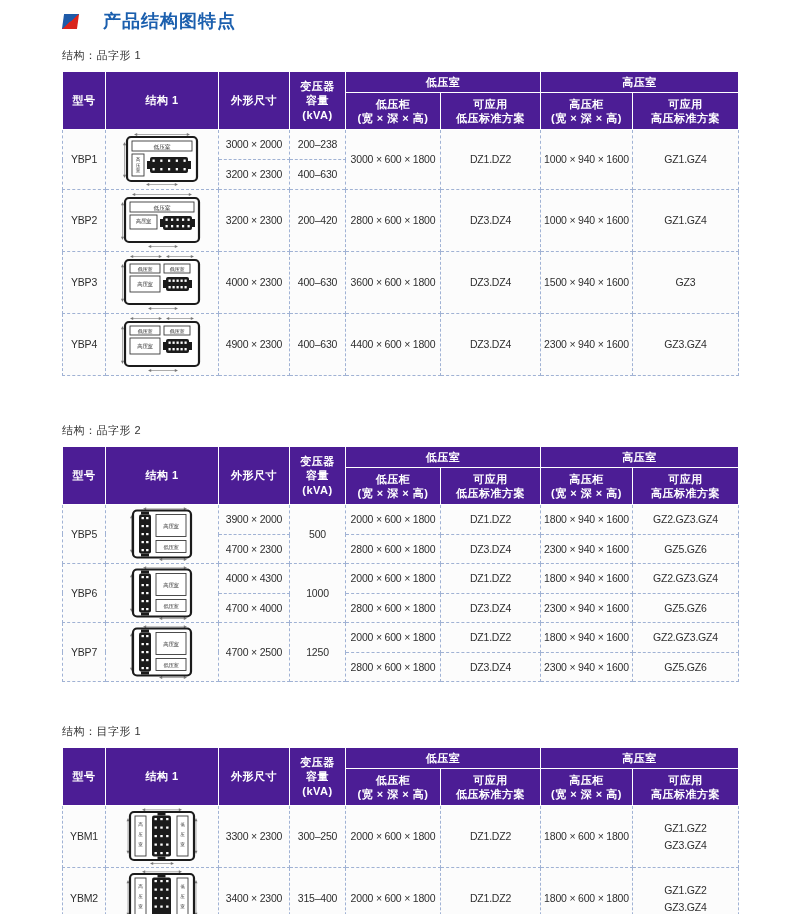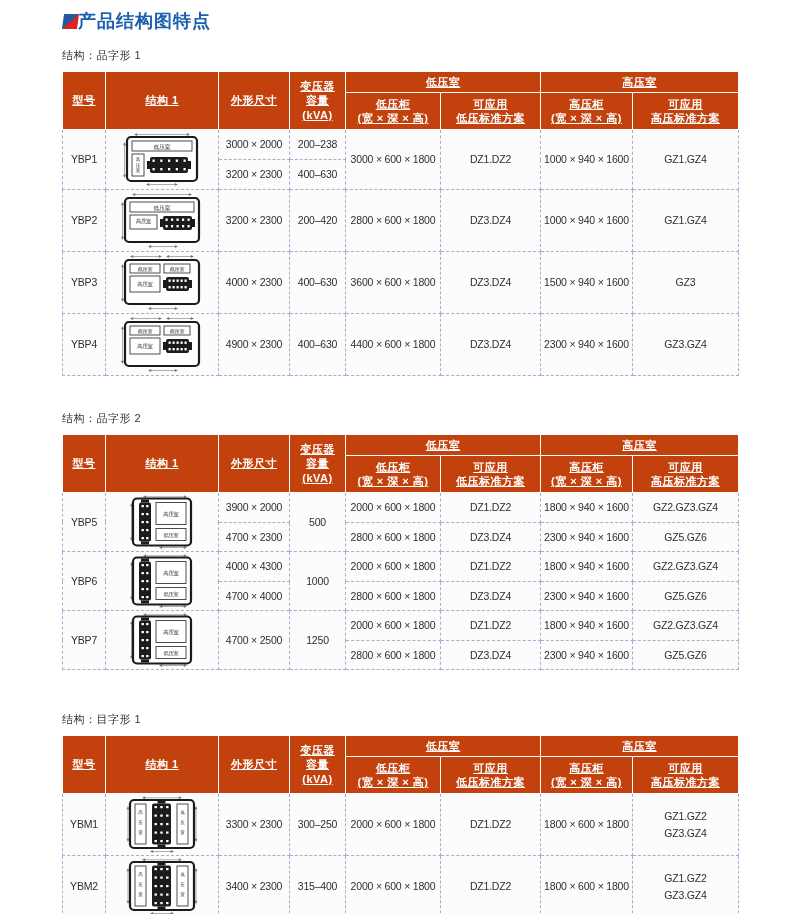--- a/index.html
+++ b/index.html
@@ -3,37 +3,36 @@
 <meta charset="utf-8">
 <style>
   *{box-sizing:border-box;margin:0;padding:0}
   html,body{background:#fff}
   body{
     width:800px;height:914px;overflow:hidden;
     font-family:"Liberation Sans","DejaVu Sans",sans-serif;
     color:#2e2e2e;
   }
   .page{padding:9px 62px 0 62px}
-  .title-row{display:flex;align-items:center;gap:0;margin-left:1px}
+  .title-row{display:flex;align-items:center;gap:25px;margin-left:1px}
   .title-icon{
     width:15px;height:15px;flex:0 0 15px;
     background:linear-gradient(135deg,#1E5AA8 49.5%,#D9251C 50.5%);
     transform:skewX(-8deg);
   }
   .page-title{font-size:18px;font-weight:bold;color:#1B5FAE;letter-spacing:1px}
   .section-label{font-size:11px;color:#333;margin:15px 0 8px 0;letter-spacing:0.5px}
-  .sec2 .section-label{margin-top:35px}
+  .sec2 .section-label{margin-top:47px}
   .sec3 .section-label{margin-top:42px}
   table.spec{border-collapse:collapse;width:676px;table-layout:fixed}
   table.spec thead th{
-    background:#c2410c;color:#fff;border:1px solid #fff;
+    background:#4c1d95;color:#fff;border:1px solid #fff;
     font-size:11px;font-weight:bold;padding:2px 1px;
     white-space:pre-line;line-height:1.3;text-align:center;vertical-align:middle;
     letter-spacing:0.5px;
-    text-decoration:underline;
   }
   table.spec thead tr.group-row{height:21px}
   table.spec thead tr.sub-row{height:37px}
   table.spec tbody td{
     border:1px dashed #A0B2D4;background:#FCFCFC;
     font-size:10.5px;letter-spacing:-0.2px;color:#2e2e2e;
     text-align:center;vertical-align:middle;padding:2px;
     white-space:pre-line;line-height:1.55;
   }
   table.spec tbody tr{height:28px}

